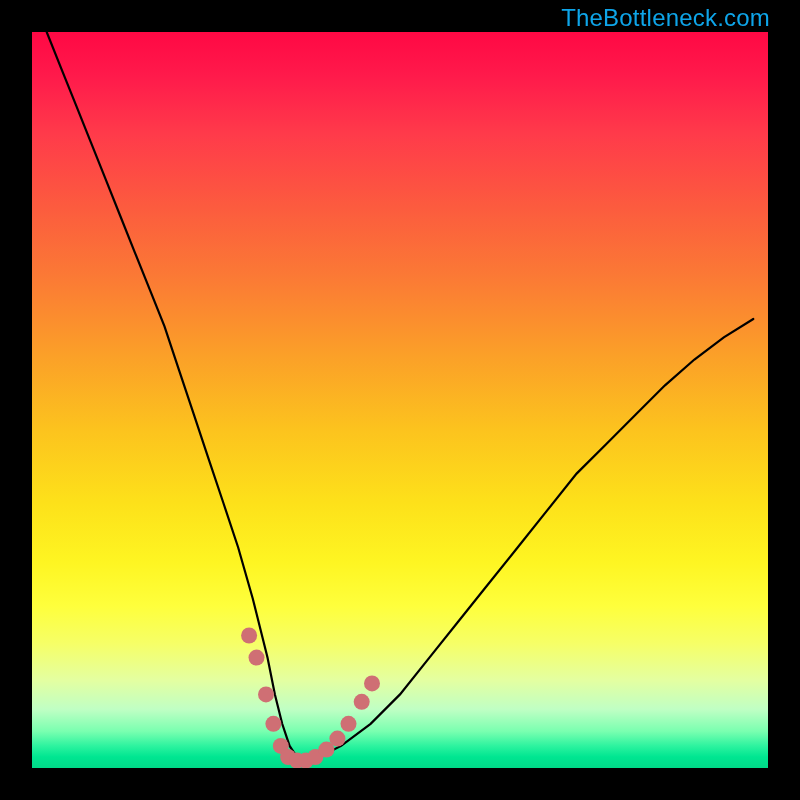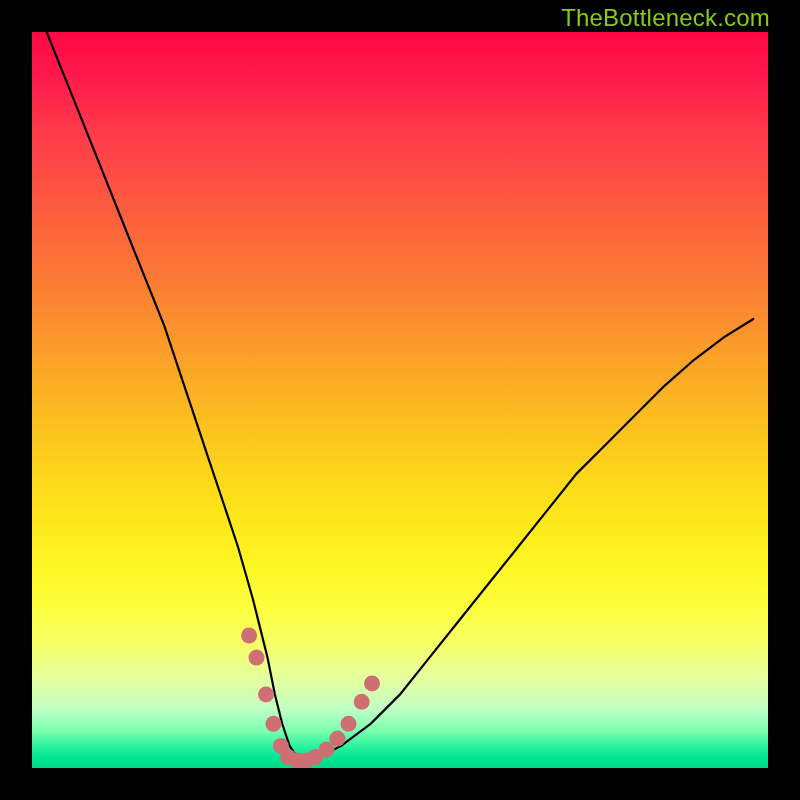--- a/index.html
+++ b/index.html
@@ -49,21 +49,21 @@
       #7affb0 95%,
       #2df39f 97%,
       #00e691 98.5%,
       #00da88 100%
     );
   }
   .watermark {
     position: absolute;
     top: 4px;
     right: 30px;
-    color: #84cc16;
+    color: #0ea5e9;
     font-size: 24px;
     font-weight: 500;
     letter-spacing: 0.2px;
   }
   svg.curve {
     position: absolute;
     top: 0;
     left: 0;
     width: 736px;
     height: 736px;

